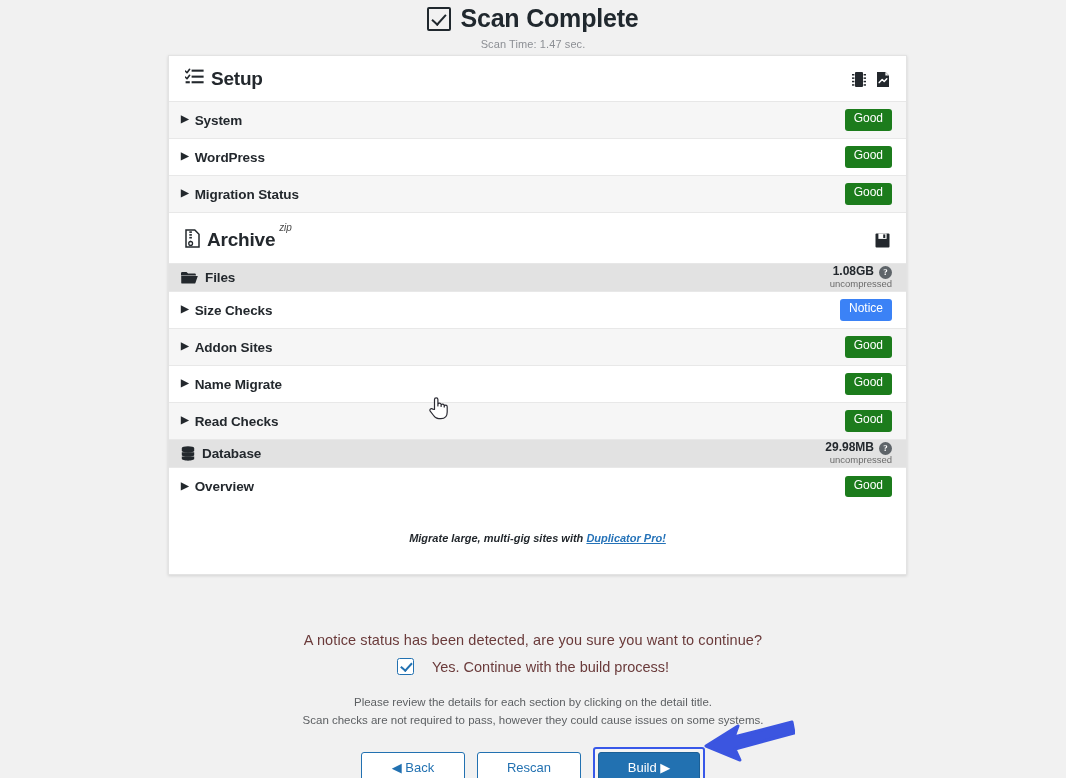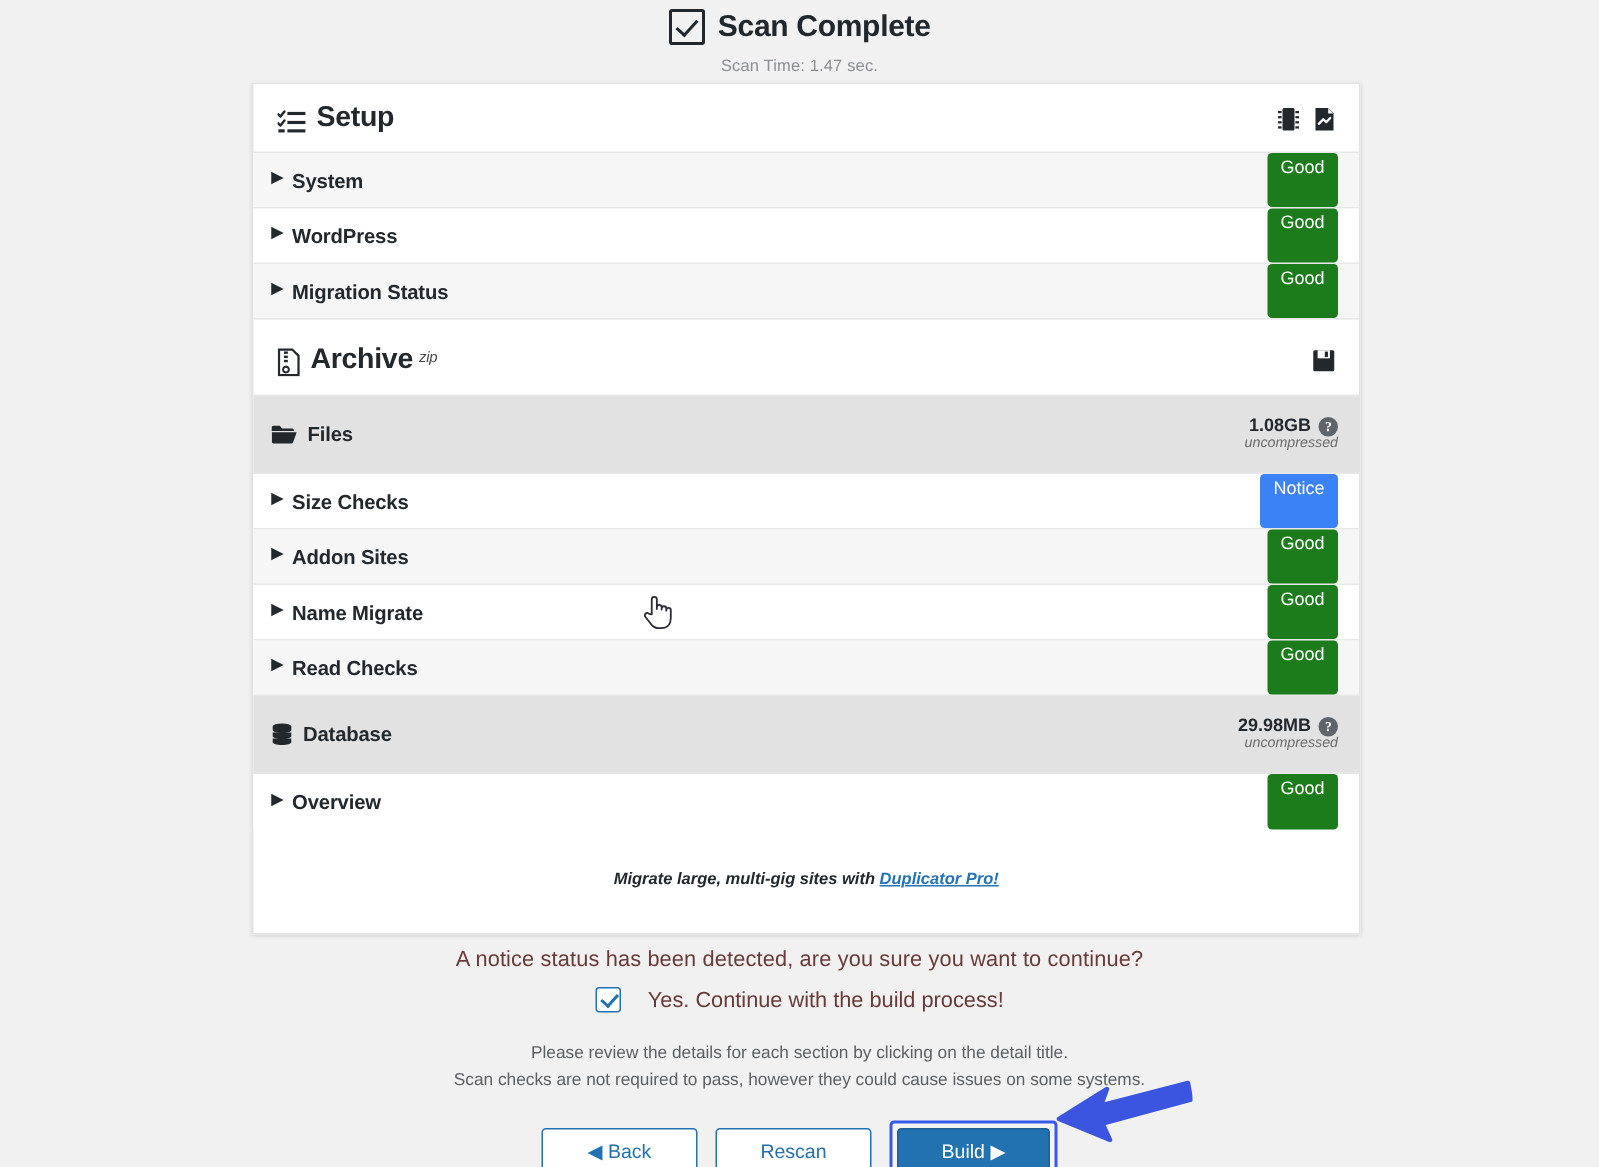--- a/index.html
+++ b/index.html
@@ -18,21 +18,21 @@
 
   
   .page-head {
     text-align: center;
     padding-top: 6px;
   }
   .scan-title {
     display: inline-flex;
     align-items: center;
     gap: 9px;
-    font-size: 20px;
+    font-size: 25px;
     font-weight: bold;
     letter-spacing: -0.2px;
     color: #20282e;
     line-height: 1;
   }
   .chk-big {
     width: 24px; height: 24px;
     border: 2.5px solid #20282e;
     border-radius: 2px;
     position: relative;
@@ -69,21 +69,21 @@
     display: flex;
     align-items: center;
     padding: 12px 16px 11px 16px;
     border-bottom: 1px solid #e7e7e7;
   }
   .sect-head .ttl {
     font-size: 19px;
     font-weight: bold;
     color: #23282d;
     display: flex;
-    align-items: flex-end;
+    align-items: flex-start;
     gap: 7px;
     letter-spacing: -.2px;
   }
   .sect-head .sup {
     font-size: 10px;
     font-weight: normal;
     font-style: italic;
     color: #4a4a4a;
     position: relative;
     top: -7px;
@@ -105,59 +105,58 @@
     align-items: center;
     height: 37px;
     padding: 0 14px 0 12px;
     border-bottom: 1px solid #e8e8e8;
     font-size: 13.5px;
     font-weight: bold;
     color: #23282d;
   }
   .row.alt  { background: #f6f6f6; }
   .row.plain{ background: #ffffff; }
-  .row.group{ background: #e2e2e2; height: 52px; }
+  .row.group{ background: #e2e2e2; height: 28px; }
   .row .caret {
     color: #23282d;
     font-size: 10px;
     margin-right: 6px;
     line-height: 1;
     transform: translateY(-1px);
   }
   .row .lbl { letter-spacing: -.1px; }
   .row .right { margin-left: auto; display:flex; align-items:center; }
 
   .badge {
     display: inline-block;
     min-width: 46px;
     text-align: center;
     color: #fff;
     font-size: 12px;
     font-weight: normal;
-    padding: 3px 9px 20px 9px;
+    padding: 3px 9px 5px 9px;
     border-radius: 3px;
     line-height: 1.1;
   }
   .badge.good   { background: #1c7c1c; }
   .badge.notice { background: #3b82f6; }
 
   .size-wrap {
     text-align: right;
     line-height: 1.12;
     display: flex;
     flex-direction: column;
     align-items: flex-end;
   }
   .size-top {
     display: flex; align-items: center; gap: 5px;
     font-size: 12px; font-weight: bold; color: #23282d;
   }
   .size-sub {
     font-size: 9.5px;
-    font-style: italic;
     font-weight: normal;
     color: #6b6b6b;
   }
   .qmark {
     width: 13px; height: 13px;
     border-radius: 50%;
     background: #5e6469;
     color: #fff;
     font-size: 9px;
     font-weight: bold;

